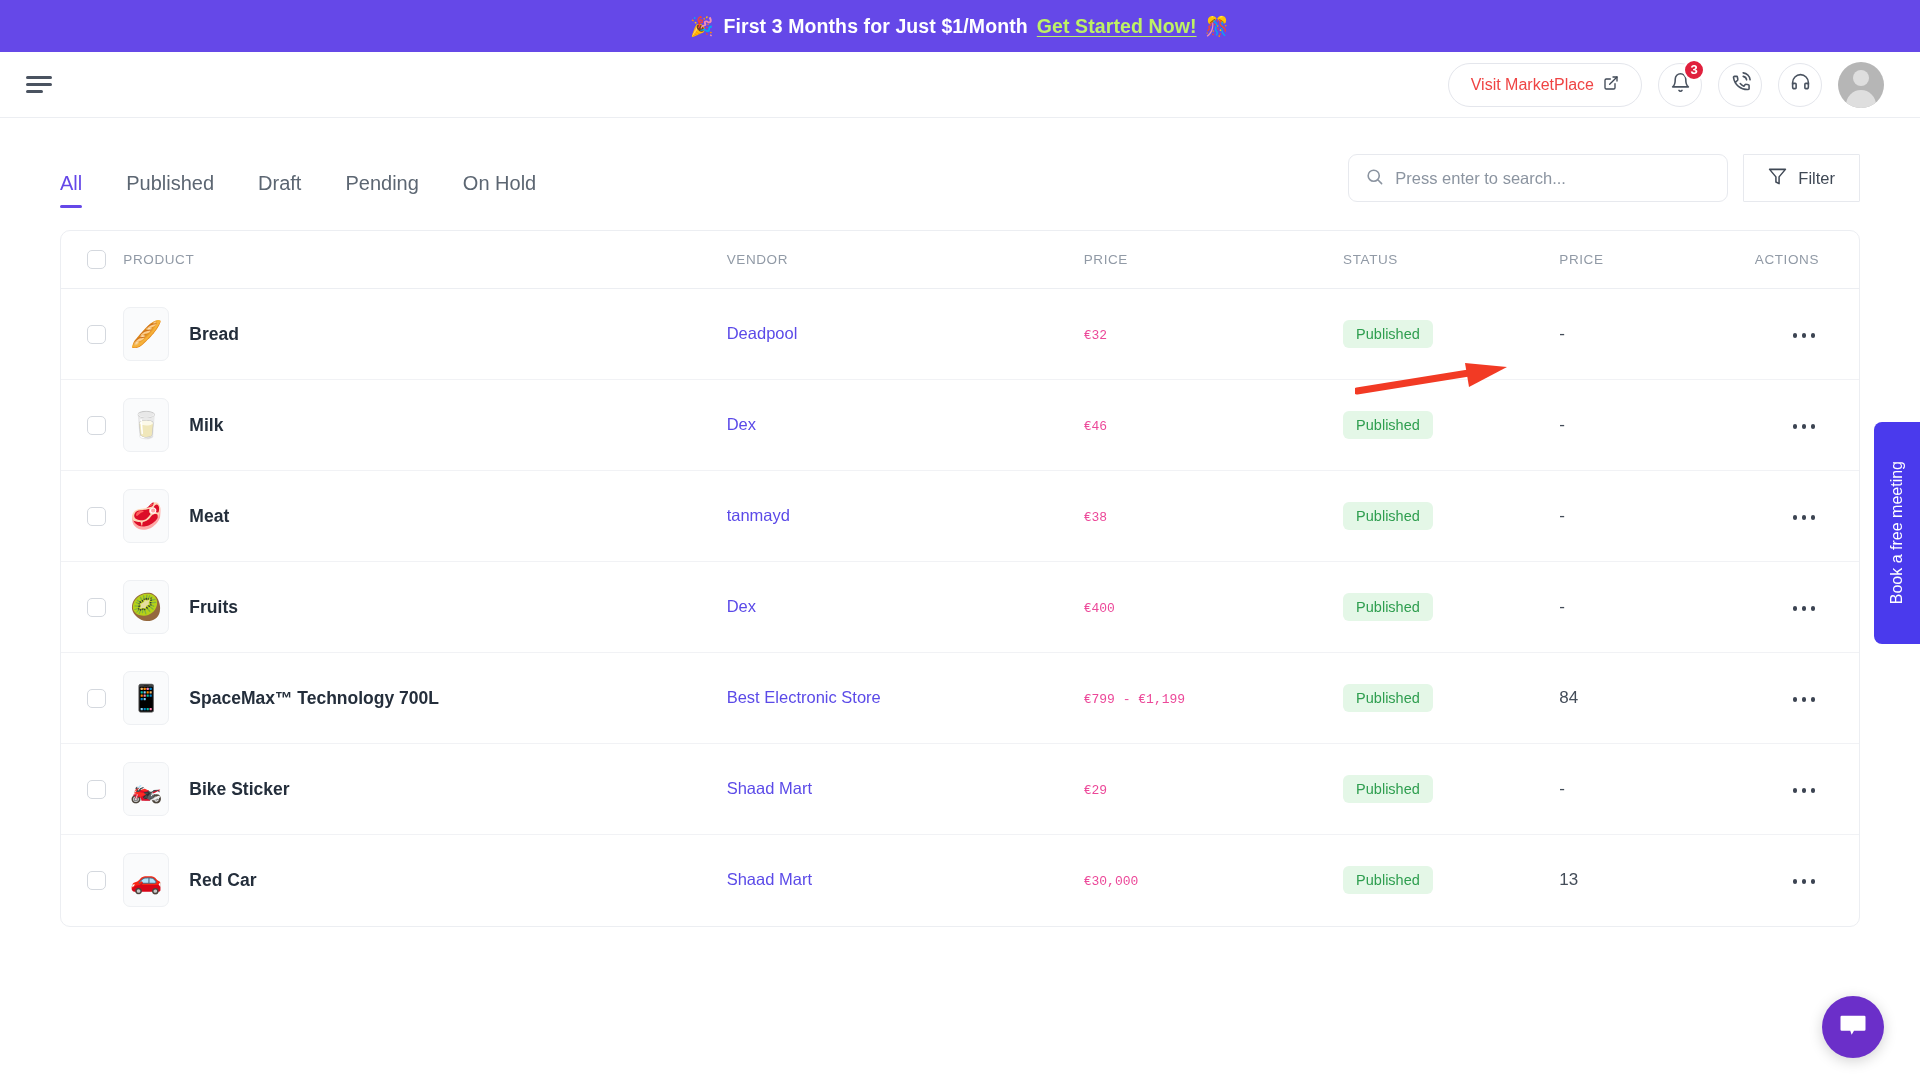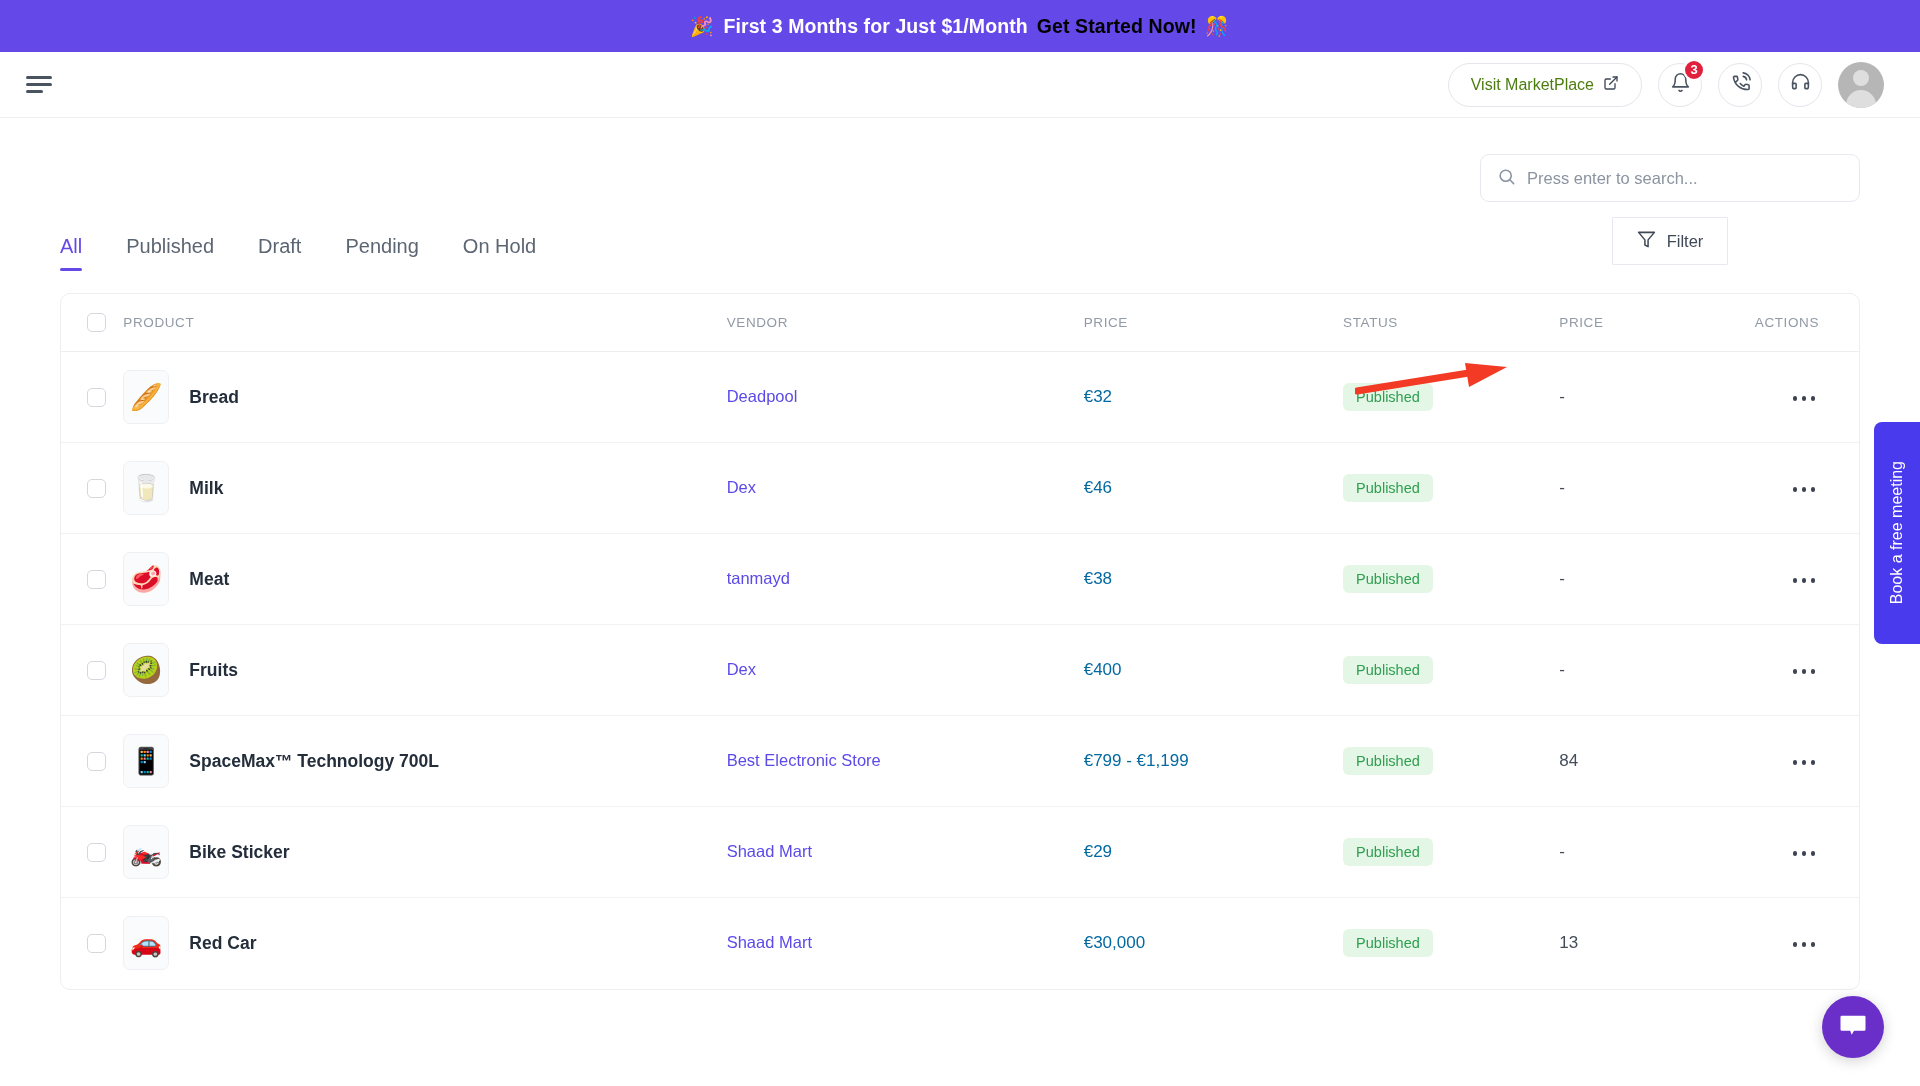--- a/index.html
+++ b/index.html
@@ -18,21 +18,22 @@
     display: flex;
     align-items: center;
     justify-content: center;
     gap: 9px;
     font-size: 19.5px;
     font-weight: 600;
     letter-spacing: .1px;
   }
   .promo-banner .emoji { font-size: 19px; }
   .promo-link {
-    color: #000000;
+    color: #bef264;
+    text-decoration: underline;
     text-underline-offset: 3px;
     font-weight: 700;
     cursor: pointer;
   }
 
   
   .topbar {
     height: 66px;
     background: #ffffff;
     border-bottom: 1px solid #eceef2;
@@ -56,21 +57,21 @@
     display: flex;
     align-items: center;
     gap: 16px;
   }
   .marketplace-btn {
     height: 44px;
     border: 1px solid #e4e6ec;
     border-radius: 22px;
     padding: 0 22px;
     display: flex; align-items: center; gap: 9px;
-    font-size: 16px; color: #4d7c0f;
+    font-size: 16px; color: #ef4444;
     background: #fff; cursor: pointer;
     white-space: nowrap;
     justify-content: space-between;
   }
   .icon-circle {
     width: 44px; height: 44px;
     border: 1px solid #e4e6ec;
     border-radius: 50%;
     display: flex; align-items: center; justify-content: center;
     position: relative;
@@ -166,21 +167,20 @@
   .tab.active { color: #6548e8; font-weight: 500; }
   .tab.active::after {
     content: ""; position: absolute;
     left: 0; right: 0; bottom: 0;
     height: 3px; background: #6548e8; border-radius: 2px;
   }
   .search-filter {
     margin-left: auto;
     display: flex; align-items: center; gap: 15px;
     padding-bottom: 6px;
-    flex-direction: column;
   }
   .search-box {
     width: 380px; height: 48px;
     border: 1px solid #e7e9ee;
     border-radius: 9px;
     display: flex; align-items: center;
     padding: 0 16px; gap: 11px;
     background: #fff;
   }
   .search-box input {
@@ -251,21 +251,21 @@
     border: 1px solid #eef0f3;
     border-radius: 7px;
     background: #fafbfc;
     display: flex; align-items: center; justify-content: center;
     font-size: 26px;
     overflow: hidden;
     flex: none;
   }
   .product-name { font-weight: 700; color: #242e3b; font-size: 17.5px; }
   .vendor-link { color: #5b4ae8; font-size: 16.5px; cursor: pointer; }
-  .price { color: #0369a1; font-size: 17px; }
+  .price { color: #ec4899; font-size: 13px; font-family: Liberation Mono, monospace; }
   .status-pill {
     display: inline-block;
     background: #e4f7e7;
     color: #2e9e4f;
     font-size: 14.5px;
     font-weight: 500;
     border-radius: 6px;
     padding: 6px 13px;
   }
   .stock { color: #444d59; font-size: 17px; }

